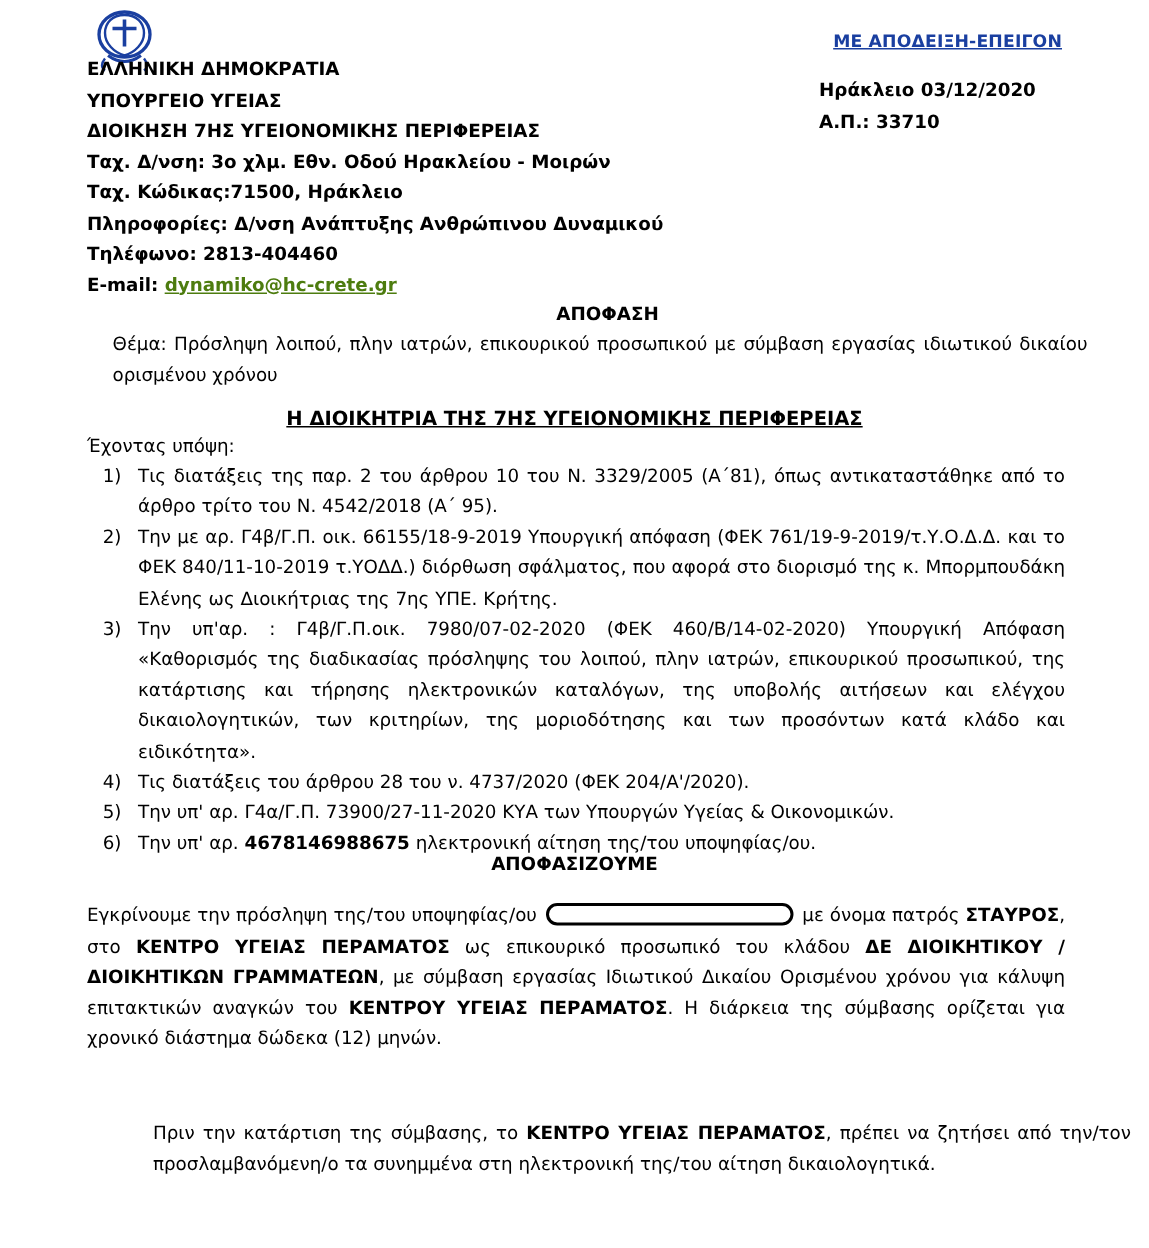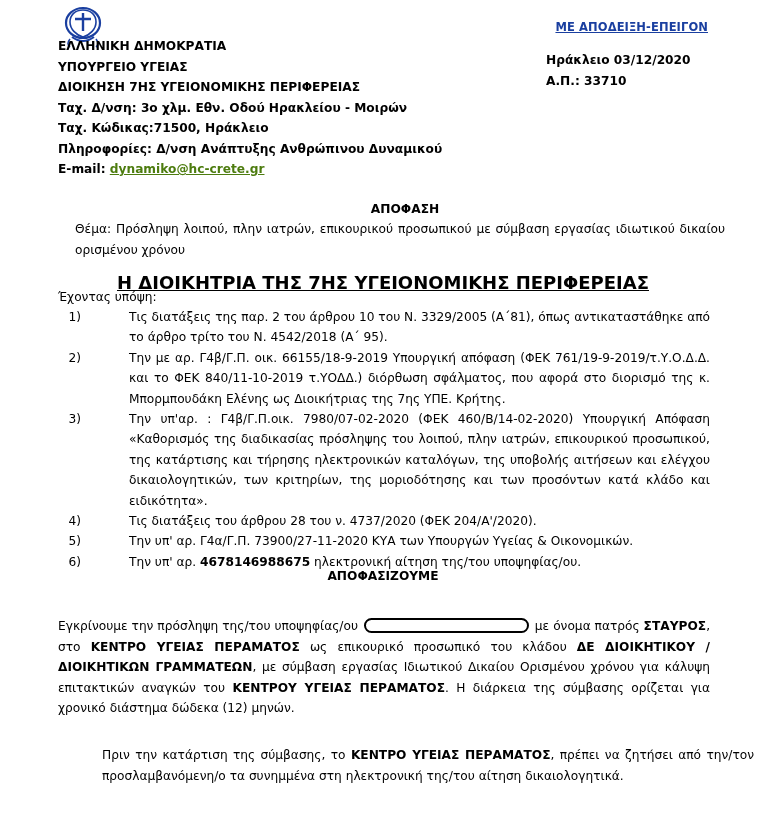--- a/index.html
+++ b/index.html
@@ -73,21 +73,21 @@
     position: absolute;
     width: 100%;
     text-align: center;
     font-weight: bold;
     font-size: 12.2px;
   }
   #apofasi { top: 202px; padding-left: 44px; }
   #dioikitria {
     top: 272px;
     text-decoration: underline;
-    font-size: 18px;
+    font-size: 13px;
   }
   #apofasizoume { top: 569px; font-size: 12.2px; }
 
   .theme {
     position: absolute;
     left: 75px;
     top: 219px;
     width: 650px;
     font-size: 12.2px;
     font-weight: normal;
@@ -118,34 +118,33 @@
   }
   .li .num {
     width: 34px;
     flex: 0 0 34px;
     text-align: right;
     padding-right: 11px;
   }
   .li .body {
     flex: 1 1 auto;
     text-align: justify;
-    margin-left: 37px;
   }
   .li .body b { font-weight: bold; }
 
   
   .para {
     position: absolute;
     left: 58px;
     width: 652px;
     font-size: 12.2px;
     line-height: 20.6px;
     text-align: justify;
   }
-  #p1 { top: 600px; margin-top: 16px; }
+  #p1 { top: 600px; }
   #p2 { top: 683px; }
   #p3 { top: 745px; margin-left: 44px; }
 
   .redact {
     display: inline-block;
     width: 165px;
     height: 15px;
     background: #ffffff;
     border: 2px solid #000000;
     border-radius: 9px;
@@ -175,20 +174,21 @@
 
   <div class="topright">ΜΕ ΑΠΟΔΕΙΞΗ-ΕΠΕΙΓΟΝ</div>
 
   <div class="hdr-block">
     <div class="line">ΕΛΛΗΝΙΚΗ ΔΗΜΟΚΡΑΤΙΑ</div>
     <div class="line">ΥΠΟΥΡΓΕΙΟ ΥΓΕΙΑΣ</div>
     <div class="line">ΔΙΟΙΚΗΣΗ 7ΗΣ ΥΓΕΙΟΝΟΜΙΚΗΣ ΠΕΡΙΦΕΡΕΙΑΣ</div>
     <div class="line">Ταχ. Δ/νση: 3ο χλμ. Εθν. Οδού Ηρακλείου - Μοιρών</div>
     <div class="line">Ταχ. Κώδικας:71500, Ηράκλειο</div>
     <div class="line">Πληροφορίες: Δ/νση Ανάπτυξης Ανθρώπινου Δυναμικού</div>
+    <div class="line">Τηλέφωνο: 2813-404460</div>
     <div class="line mail"><span>E-mail: </span><a href="#">dynamiko@hc-crete.gr</a></div>
   </div>
 
   <div class="hdr-right">
     <div>Ηράκλειο   03/12/2020</div>
     <div>Α.Π.: 33710</div>
   </div>
 
   <div class="center-title" id="apofasi">ΑΠΟΦΑΣΗ</div>
 

